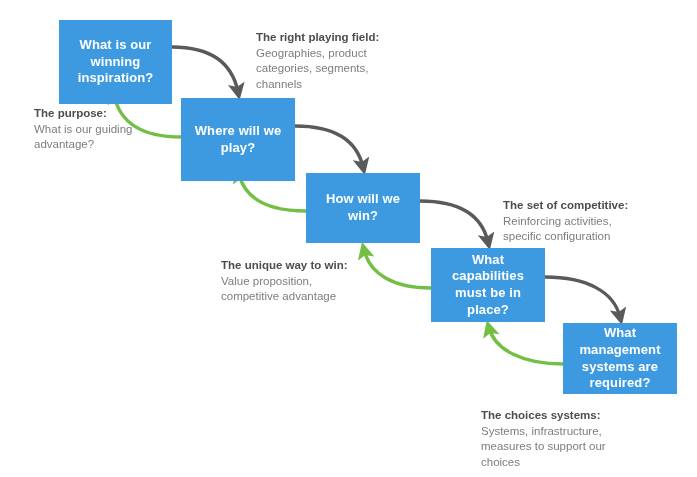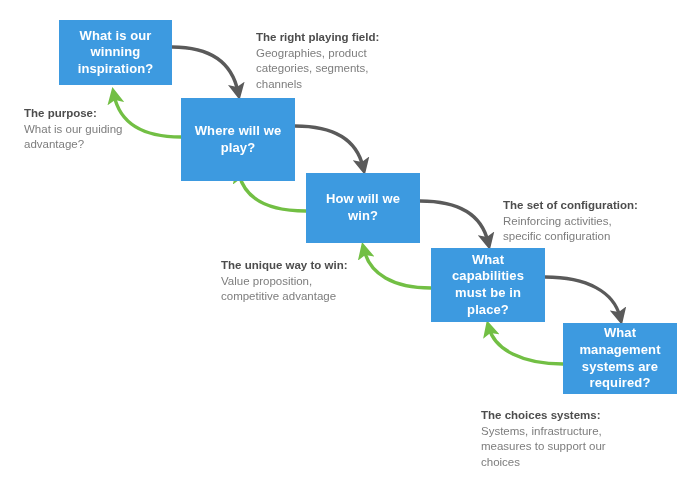--- a/index.html
+++ b/index.html
@@ -59,28 +59,28 @@
     font-size: 11.5px;
     margin-bottom: 0px;
   }
   .annot .annot-body {
     display: block;
     white-space: pre-line;
     color: #7d7d7d;
   }
 
   
-  #node-0 { left: 59px;  top: 20px;  width: 113px; height: 65px; }
+  #node-0 { left: 59px;  top: 20px;  width: 113px; height: 84px; }
   #node-1 { left: 181px; top: 98px;  width: 114px; height: 83px; }
   #node-2 { left: 306px; top: 173px; width: 114px; height: 70px; }
   #node-3 { left: 431px; top: 248px; width: 114px; height: 74px; }
   #node-4 { left: 563px; top: 323px; width: 114px; height: 71px; }
 
   
-  #annot-0 { left: 24px;  top: 106px; width: 140px; }
+  #annot-0 { left: 34px;  top: 106px; width: 140px; }
   #annot-1 { left: 256px; top: 30px;  width: 150px; }
   #annot-2 { left: 221px; top: 258px; width: 160px; }
   #annot-3 { left: 503px; top: 198px; width: 160px; }
   #annot-4 { left: 481px; top: 408px; width: 165px; }
 </style>
 </head>
 <body>
 
 <div id="canvas">
 
@@ -145,21 +145,21 @@
     <span class="annot-body">Geographies, product
 categories, segments,
 channels</span>
   </div>
   <div class="annot" id="annot-2">
     <span class="annot-title">The unique way to win:</span>
     <span class="annot-body">Value proposition,
 competitive advantage</span>
   </div>
   <div class="annot" id="annot-3">
-    <span class="annot-title">The set of configuration:</span>
+    <span class="annot-title">The set of competitive:</span>
     <span class="annot-body">Reinforcing activities,
 specific configuration</span>
   </div>
   <div class="annot" id="annot-4">
     <span class="annot-title">The choices systems:</span>
     <span class="annot-body">Systems, infrastructure,
 measures to support our
 choices</span>
   </div>
 

